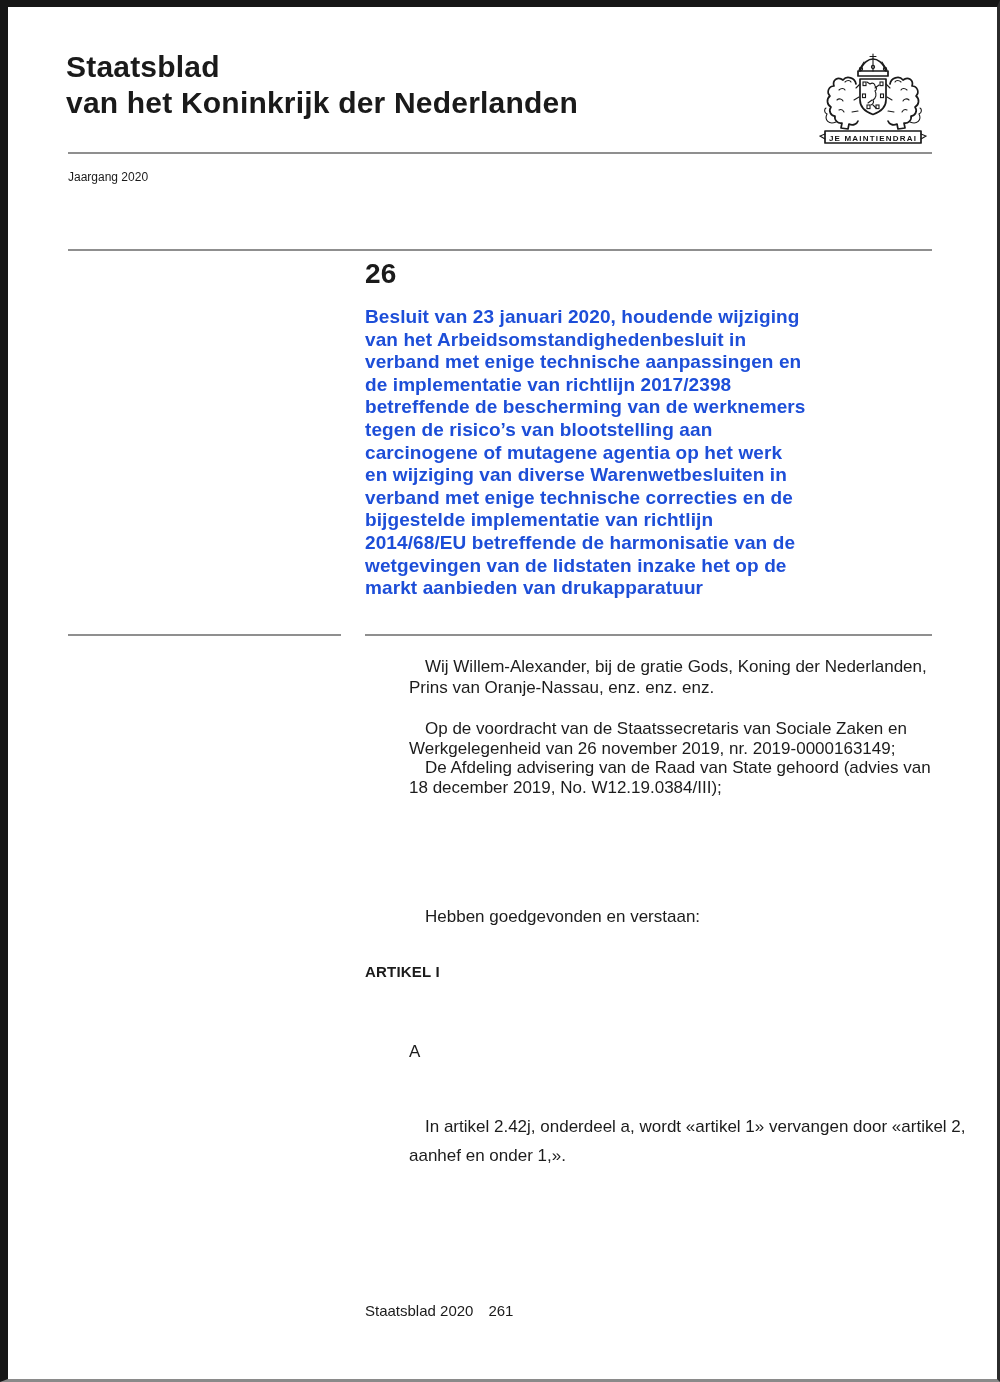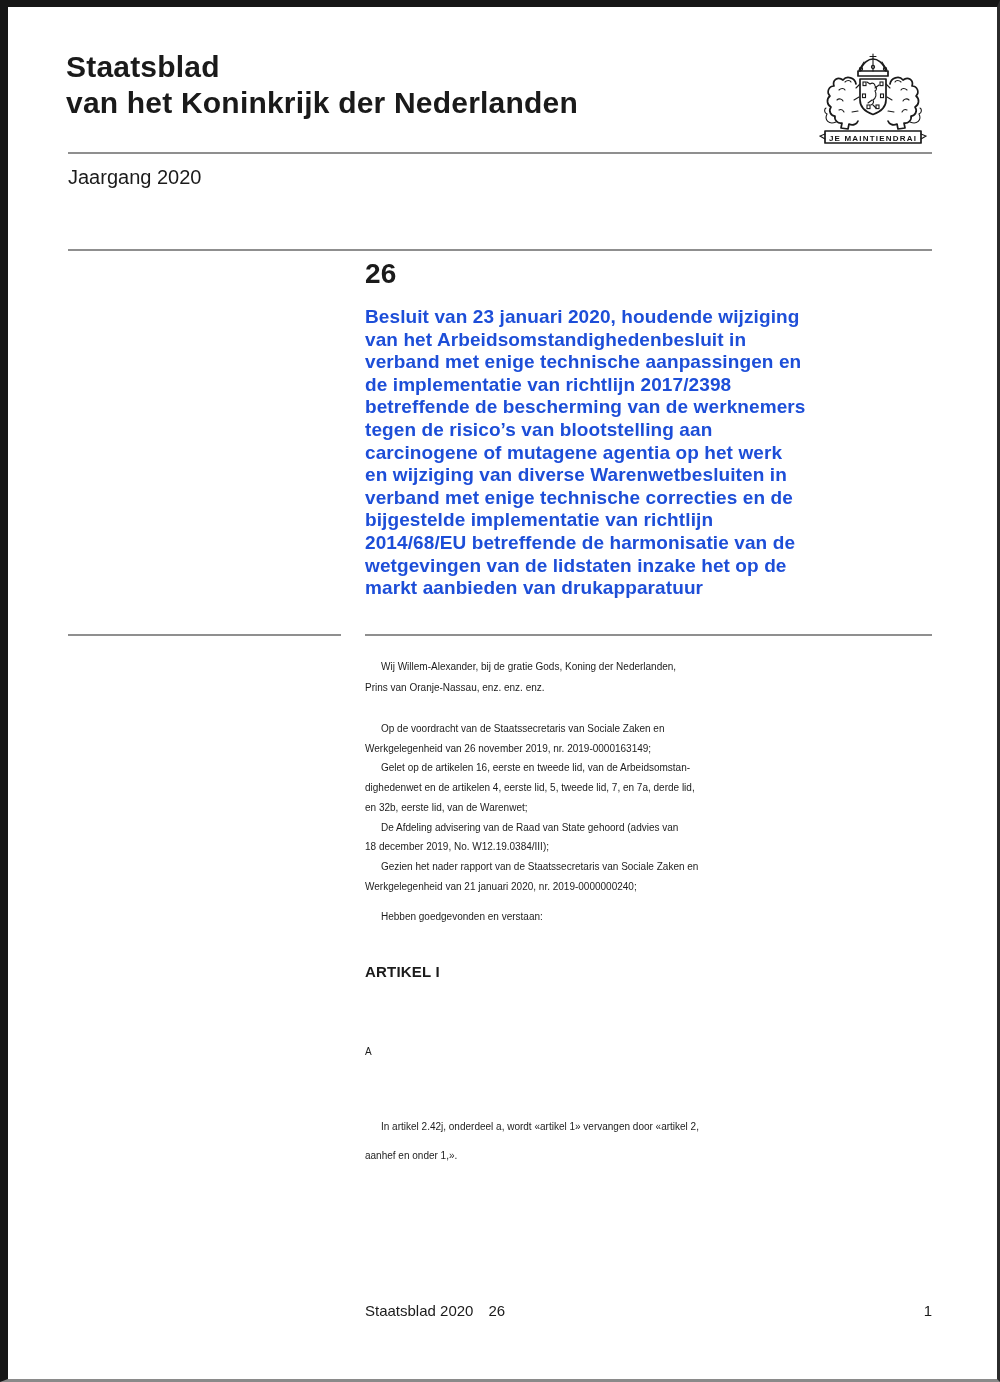--- a/index.html
+++ b/index.html
@@ -16,40 +16,40 @@
   .abs { position:absolute; }
   .masthead-title {
     left:66px; top:49px; font-size:30px; line-height:36px; font-weight:bold;
     letter-spacing:0.2px; color:#1a1a1a;
   }
   .rule { background:#8f8f8f; height:2px; }
   .rule-top   { left:68px; top:152px; width:864px; }
   .rule-mid   { left:68px; top:249px; width:864px; }
   .rule-left  { left:68px; top:634px; width:273px; }
   .rule-right { left:365px; top:634px; width:567px; }
-  .jaargang { left:68px; top:167px; font-size:20px; line-height:20px; }
+  .jaargang { left:68px; top:167px; font-size:12px; line-height:20px; }
   .coat-of-arms { left:812px; top:50px; width:122px; height:100px; }
   .decree-number { left:365px; top:258px; font-size:28px; font-weight:bold; letter-spacing:0.3px; }
   .decree-title {
     left:365px; top:306px; width:580px; font-size:19px; font-weight:bold;
     line-height:22.6px; letter-spacing:0.1px; color:#1d4ed8;
   }
-  .bodytext { font-size:10px; line-height:21px; color:#1c1c1c; width:575px; }
+  .bodytext { font-size:17px; line-height:21px; color:#1c1c1c; width:575px;margin-left:44px; }
   .royal-intro { left:365px; top:656px; }
   .preamble { left:365px; top:719px; line-height:19.7px; }
   .preamble p { margin:0; text-indent:16px; }
   .indent { text-indent:16px; }
   .enacting { left:365px; top:906px; }
   .article-heading { left:365px; top:963px; font-size:15px; font-weight:bold; letter-spacing:0.2px; }
   .article-intro { left:365px; top:1003px; }
   .part-label { left:365px; top:1041px; }
   .part-text { left:365px; top:1112px; line-height:29px; }
   .footer {
     left:365px; top:1302px; width:567px; font-size:15px;
-    display:flex; justify-content:space-between; align-items:baseline;
+    display:flex; justify-content:flex-start; align-items:baseline;
   }
   .footer .num { margin-left:15px; }
   svg .ln { fill:none; stroke:#1a1a1a; stroke-width:1.7; stroke-linecap:round; stroke-linejoin:round; }
   svg .thin { fill:none; stroke:#1a1a1a; stroke-width:1.1; stroke-linecap:round; }
   svg .motto-text { font-family:"Liberation Sans","DejaVu Sans",sans-serif; font-size:8px; font-weight:bold; letter-spacing:1.2px; fill:#141414; }
 </style>
 </head>
 <body>
 
 <div class="page">
@@ -111,23 +111,21 @@
   <div class="abs decree-number">26</div>
   <div class="abs decree-title">Besluit van 23 januari 2020, houdende wijziging<br>van het Arbeidsomstandighedenbesluit in<br>verband met enige technische aanpassingen en<br>de implementatie van richtlijn 2017/2398<br>betreffende de bescherming van de werknemers<br>tegen de risico’s van blootstelling aan<br>carcinogene of mutagene agentia op het werk<br>en wijziging van diverse Warenwetbesluiten in<br>verband met enige technische correcties en de<br>bijgestelde implementatie van richtlijn<br>2014/68/EU betreffende de harmonisatie van de<br>wetgevingen van de lidstaten inzake het op de<br>markt aanbieden van drukapparatuur</div>
 
   <div class="abs rule rule-left"></div>
   <div class="abs rule rule-right"></div>
 
   <div class="abs bodytext royal-intro indent">Wij Willem-Alexander, bij de gratie Gods, Koning der Nederlanden,<br>Prins van Oranje-Nassau, enz. enz. enz.</div>
 
   <div class="abs bodytext preamble">
     <p>Op de voordracht van de Staatssecretaris van Sociale Zaken en<br>Werkgelegenheid van 26 november 2019, nr. 2019-0000163149;</p>
-    <p>Gelet op de artikelen 16, eerste en tweede lid, van de Arbeidsomstan-<br>dighedenwet en de artikelen 4, eerste lid, 5, tweede lid, 7, en 7a, derde lid,<br>en 32b, eerste lid, van de Warenwet;</p>
     <p>De Afdeling advisering van de Raad van State gehoord (advies van<br>18 december 2019, No. W12.19.0384/III);</p>
-    <p>Gezien het nader rapport van de Staatssecretaris van Sociale Zaken en<br>Werkgelegenheid van 21 januari 2020, nr. 2019-0000000240;</p>
   </div>
 
   <div class="abs bodytext enacting indent">Hebben goedgevonden en verstaan:</div>
 
   <div class="abs article-heading">ARTIKEL I</div>
 
 
   <div class="abs bodytext part-label">A</div>
 
   <div class="abs bodytext part-text indent">In artikel 2.42j, onderdeel a, wordt «artikel 1» vervangen door «artikel 2,<br>aanhef en onder 1,».</div>

